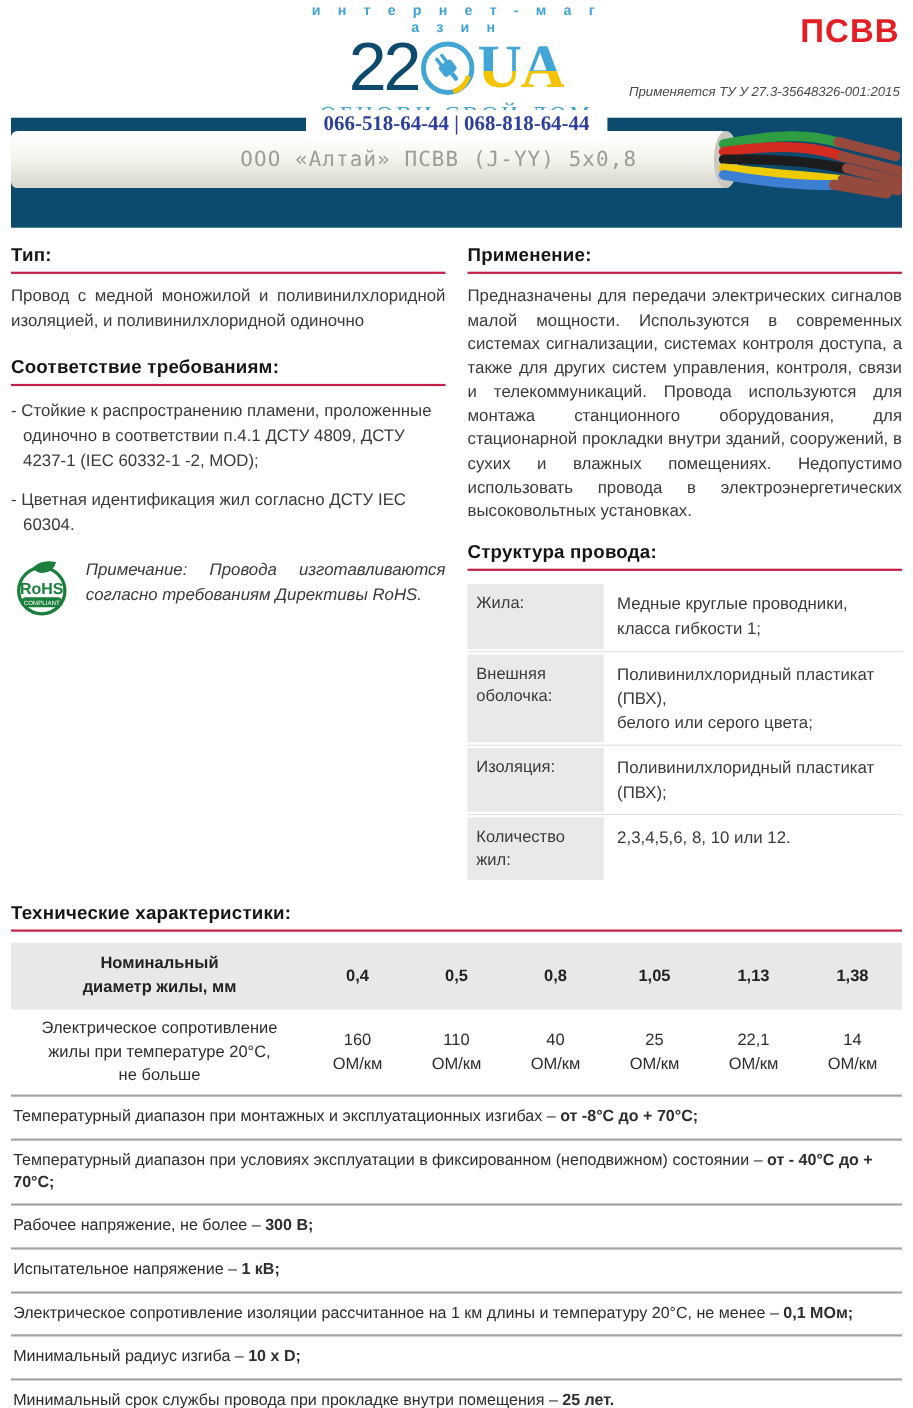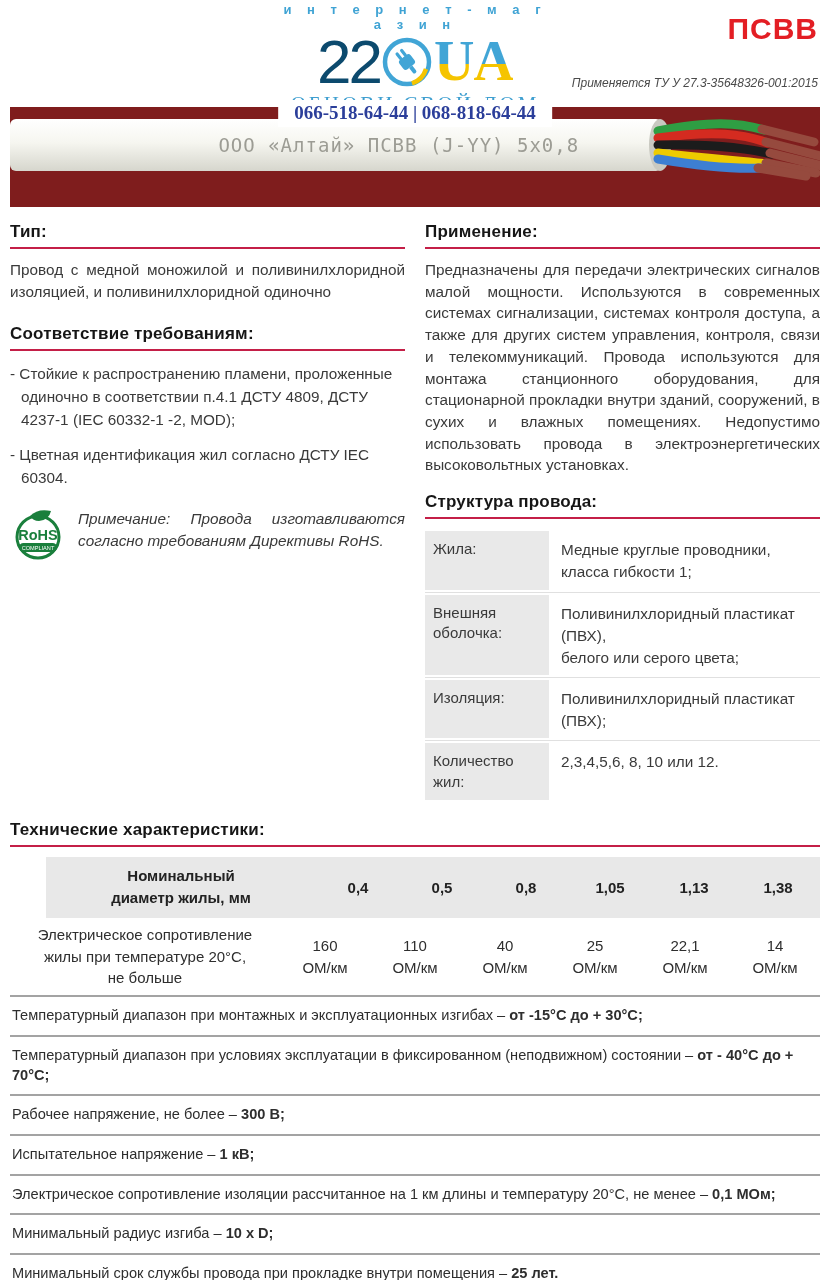--- a/index.html
+++ b/index.html
@@ -30,21 +30,21 @@
   }
   .logo-bottom { font-family: "Liberation Serif", serif; font-size: 21px; color: #3f9fd0; letter-spacing: 3px; margin-top: 1px; }
   .product-code { position: absolute; right: 12px; top: 12px; color: #e31e24; font-size: 30px; font-weight: bold; letter-spacing: 1px; }
   .standard-note { position: absolute; right: 12px; top: 76px; font-style: italic; font-size: 12px; color: #4a4a4a; }
   .phone-bar {
     position: absolute; top: 100px; left: 50%; transform: translateX(-50%);
     background: #fff; padding: 2px 16px 3px; z-index: 2; white-space: nowrap;
     color: #2b3e9a; font-family: "Liberation Serif", serif; font-weight: bold; font-size: 19px;
   }
   
-  .cable-band { margin: 7px 10px 0; height: 100px; background: #7f1d1d; position: relative; }
+  .cable-band { margin: 7px 10px 0; height: 100px; background: #0c4a6e; position: relative; }
   .cable-svg { position: absolute; inset: 0; }
   .cable-print {
     position: absolute; left: 48%; top: 27px; transform: translateX(-50%);
     font-family: "DejaVu Sans Mono", monospace; font-size: 19px; color: #9c9c94; letter-spacing: 1px; white-space: nowrap;
   }
   
   .content { padding: 0 10px; }
   .two-col { display: grid; grid-template-columns: 1fr 1fr; column-gap: 20px; margin-top: 15px; }
   h2.sec {
     font-size: 17px; font-weight: bold; color: #161616; letter-spacing: .2px;
@@ -61,21 +61,21 @@
   .struct-row { display: flex; align-items: stretch; }
   .struct-row + .struct-row { border-top: 1px solid #e0e0e0; }
   .struct-label {
     flex: none; width: 124px; background: #e9e9e9; margin: 2px 0;
     padding: 8px 4px 8px 8px; font-size: 15px; color: #3a3a3a; line-height: 1.35;
   }
   .struct-value { padding: 10px 0 8px 12px; font-size: 15.3px; color: #3a3a3a; line-height: 1.45; white-space: pre-line; }
   
   .tech { margin-top: 18px; }
   .tech-grid { display: grid; grid-template-columns: 270px repeat(6, 1fr); align-items: center; text-align: center; }
-  .tech-head { background: #e8e8e8; min-height: 56px; font-size: 15px; color: #222; padding: 8px 0; margin-left: 36px; }
+  .tech-head { background: #e8e8e8; min-height: 56px; font-size: 15px; color: #222; padding: 8px 0; }
   .tech-head .cell-label { font-weight: bold; white-space: pre-line; line-height: 1.5; }
   .tech-head .cell-val { font-weight: bold; }
   .tech-res { background: #fff; min-height: 60px; font-size: 15px; color: #2e2e2e; padding: 6px 0; }
   .tech-res .cell-label, .tech-res .cell-val { white-space: pre-line; line-height: 1.45; }
   .spec-row { border-top: 2px solid #a3a3a3; padding: 9px 2px; font-size: 14.6px; color: #2e2e2e; line-height: 1.35; }
   .spec-row:last-child { border-bottom: 2px solid #a3a3a3; }
   .spec-bold { font-weight: bold; }
 </style>
 </head>
 <body>
@@ -221,21 +221,21 @@
       <div class="cell-val">40
 ОМ/км</div>
       <div class="cell-val">25
 ОМ/км</div>
       <div class="cell-val">22,1
 ОМ/км</div>
       <div class="cell-val">14
 ОМ/км</div>
     </div>
 
-    <div class="spec-row"><span>Температурный диапазон при монтажных и эксплуатационных изгибах – </span><span class="spec-bold">от -15°С до + 30°С;</span></div>
+    <div class="spec-row"><span>Температурный диапазон при монтажных и эксплуатационных изгибах – </span><span class="spec-bold">от -8°С до + 70°С;</span></div>
     <div class="spec-row"><span>Температурный диапазон при условиях эксплуатации в фиксированном (неподвижном) состоянии – </span><span class="spec-bold">от - 40°С до + 70°С;</span></div>
     <div class="spec-row"><span>Рабочее напряжение, не более – </span><span class="spec-bold">300 В;</span></div>
     <div class="spec-row"><span>Испытательное напряжение – </span><span class="spec-bold">1 кВ;</span></div>
     <div class="spec-row"><span>Электрическое сопротивление изоляции рассчитанное на 1 км длины и температуру 20°С, не менее – </span><span class="spec-bold">0,1 МОм;</span></div>
     <div class="spec-row"><span>Минимальный радиус изгиба – </span><span class="spec-bold">10 х D;</span></div>
     <div class="spec-row"><span>Минимальный срок службы провода при прокладке внутри помещения – </span><span class="spec-bold">25 лет.</span></div>
   </section>
 </div>
 
 </body></html>

